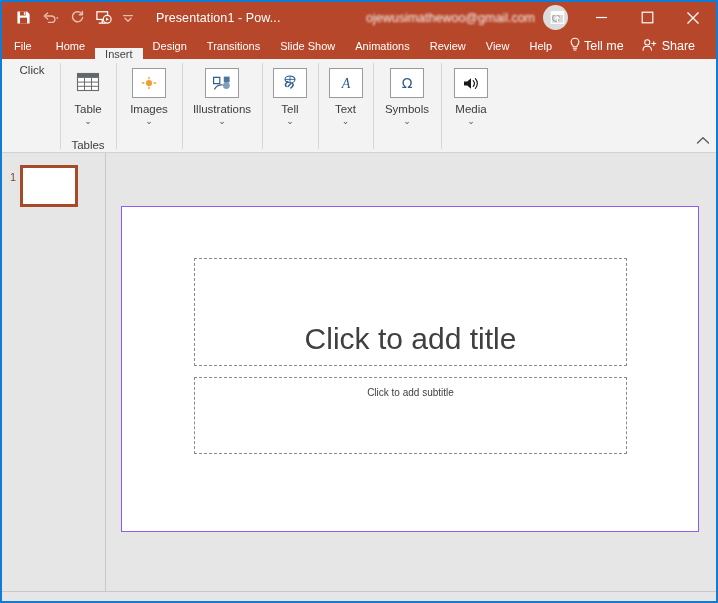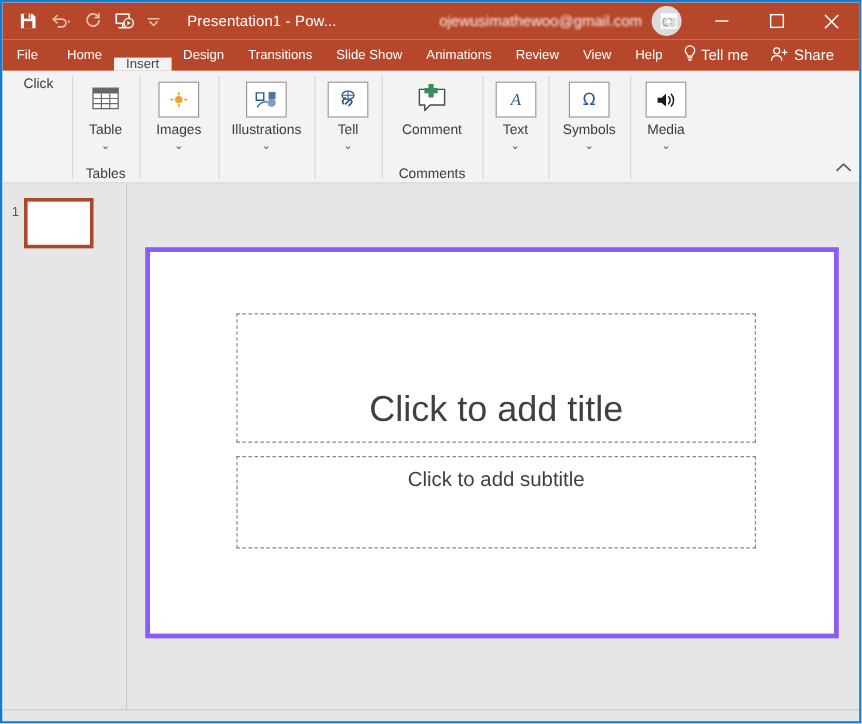--- a/index.html
+++ b/index.html
@@ -221,42 +221,42 @@
     display: flex;
     align-items: center;
     justify-content: center;
     min-width: 0;
   }
   .slide-canvas {
     position: absolute;
     left: 15px; top: 0;
     width: 578px; height: 326px;
     background: #ffffff;
-    border: 4px solid #8b5cf6;
+    border: 1px solid #8b5cf6;
   }
   .ph {
     position: absolute;
     border: 1px dashed #8a8a8a;
     display: flex;
     justify-content: center;
   }
   .ph-title {
     left: 72px; top: 51px; width: 433px; height: 108px;
     align-items: flex-end;
   }
   .ph-title span {
     font-size: 30px; color: #404040; font-weight: 400;
     padding-bottom: 9px; white-space: nowrap;
   }
   .ph-sub {
     left: 72px; top: 170px; width: 433px; height: 77px;
     align-items: flex-start;
   }
   .ph-sub span {
-    font-size: 17px; color: #404040;
+    font-size: 10px; color: #404040;
     padding-top: 9px; white-space: nowrap;
   }
 
   
   .statusbar {
     height: 10px;
     background: #e6e6e6;
     border-top: 1px solid #c8c8c8;
     flex: 0 0 auto;
   }
@@ -452,37 +452,20 @@
               </svg>
             </div>
           </div>
           <div class="rg-label">Tell</div>
           <div class="rg-caret">⌄</div>
         </div>
       </div>
       <div class="rg-title"></div>
     </div>
 
-    <div class="rgroup" style="width:84px">
-      <div class="rg-inner">
-        <div class="rg-btn">
-          <div class="rg-ico">
-            <svg width="34" height="30" viewBox="0 0 34 30">
-              <path d="M6.5 6.5h21v13h-12l-4.5 4.5v-4.5h-4.5z" fill="#ffffff" stroke="#4a4a4a" stroke-width="1.2" stroke-linejoin="round"></path>
-              <g fill="#3c8a5e">
-                <rect x="14" y="2" width="4.4" height="11.2" rx=".6"></rect>
-                <rect x="10.6" y="5.4" width="11.2" height="4.4" rx=".6"></rect>
-              </g>
-            </svg>
-          </div>
-          <div class="rg-label">Comment</div>
-        </div>
-      </div>
-      <div class="rg-title">Comments</div>
-    </div>
 
     <div class="rgroup" style="width:55px">
       <div class="rg-inner">
         <div class="rg-btn">
           <div class="rg-ico">
             <div class="iconbox">
               <svg width="20" height="18" viewBox="0 0 20 18">
                 <text x="10" y="13.6" font-family="Liberation Serif, serif" font-size="14" font-style="italic" fill="#2f5c8f" text-anchor="middle">A</text>
               </svg>
             </div>

